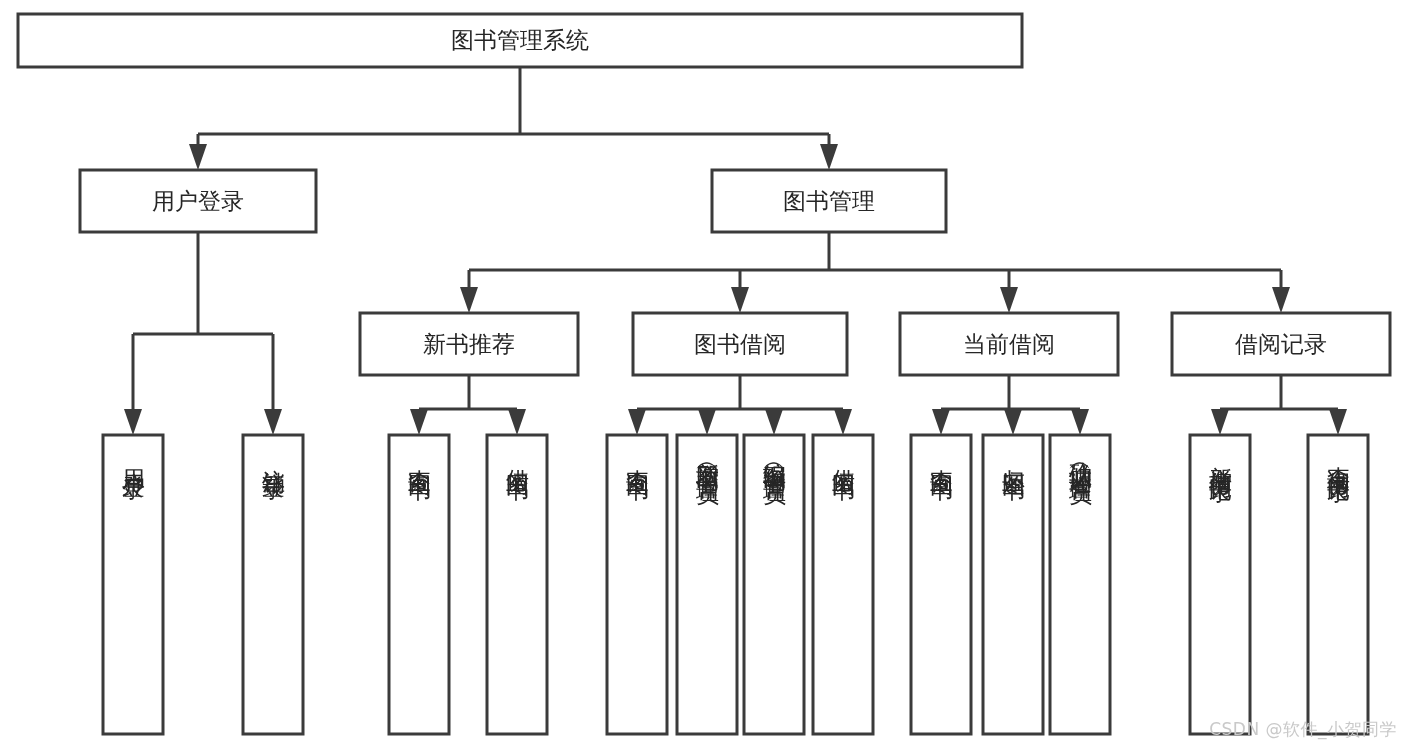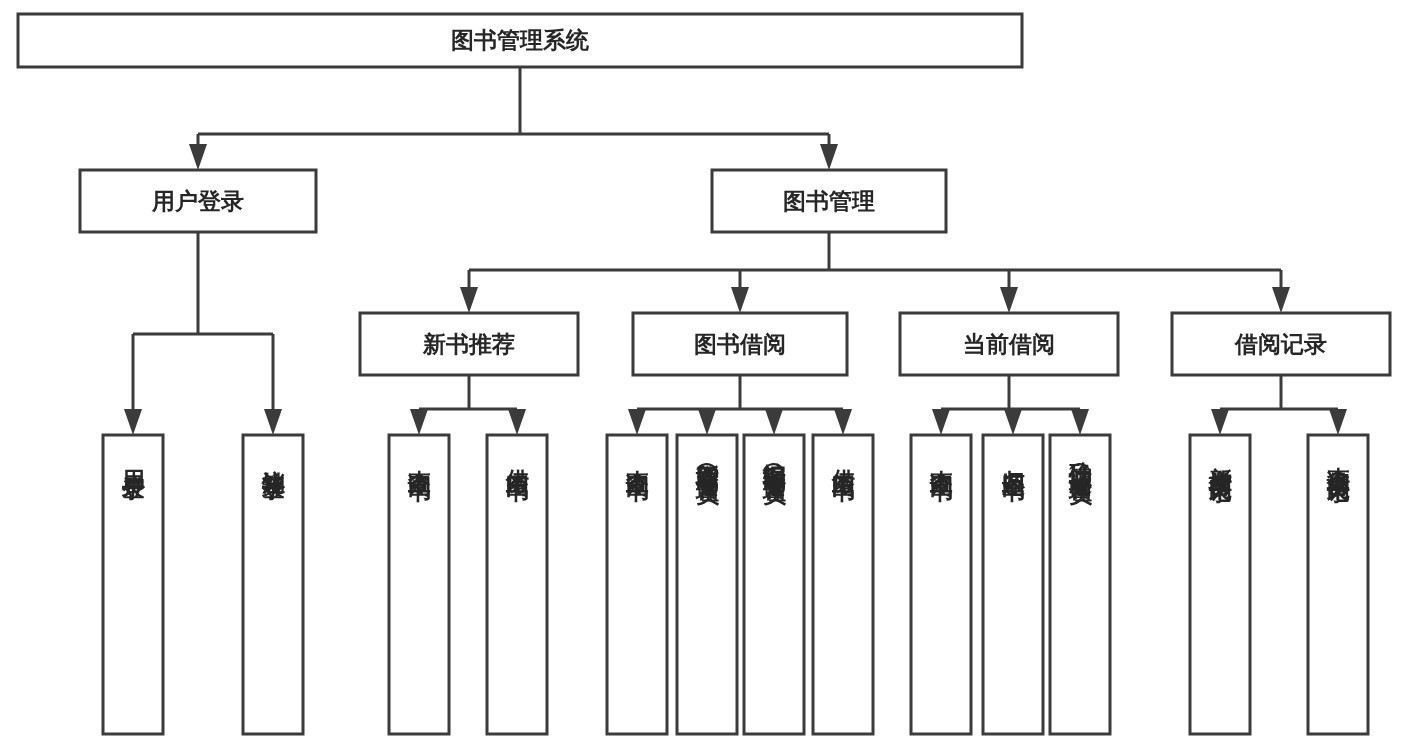--- a/index.html
+++ b/index.html
@@ -13,21 +13,20 @@
     font-family: "DejaVu Sans", "Liberation Sans", sans-serif;
     overflow: hidden;
     position: relative;
   }
   #diagram-root {
     position: absolute;
     left: 0;
     top: 0;
     width: 1405px;
     height: 747px;
-    font-weight: bold;
   }
   svg.flow {
     display: block;
     width: 1405px;
     height: 747px;
   }
   .node-box {
     fill: #ffffff;
     stroke: #3b3b3b;
     stroke-width: 3;
@@ -205,13 +204,14 @@
         <g>
           <rect x="1190" y="435" width="60" height="299" class="node-box"></rect>
           <text x="1221" y="457" class="node-label-v">新增借阅记录</text>
         </g>
         <g>
           <rect x="1308" y="435" width="60" height="299" class="node-box"></rect>
           <text x="1339" y="457" class="node-label-v">查询借阅记录</text>
         </g>
       </g>
   </svg>
+  <div class="watermark">CSDN @软件_小贺同学</div>
 </div>
 
 </body></html>

